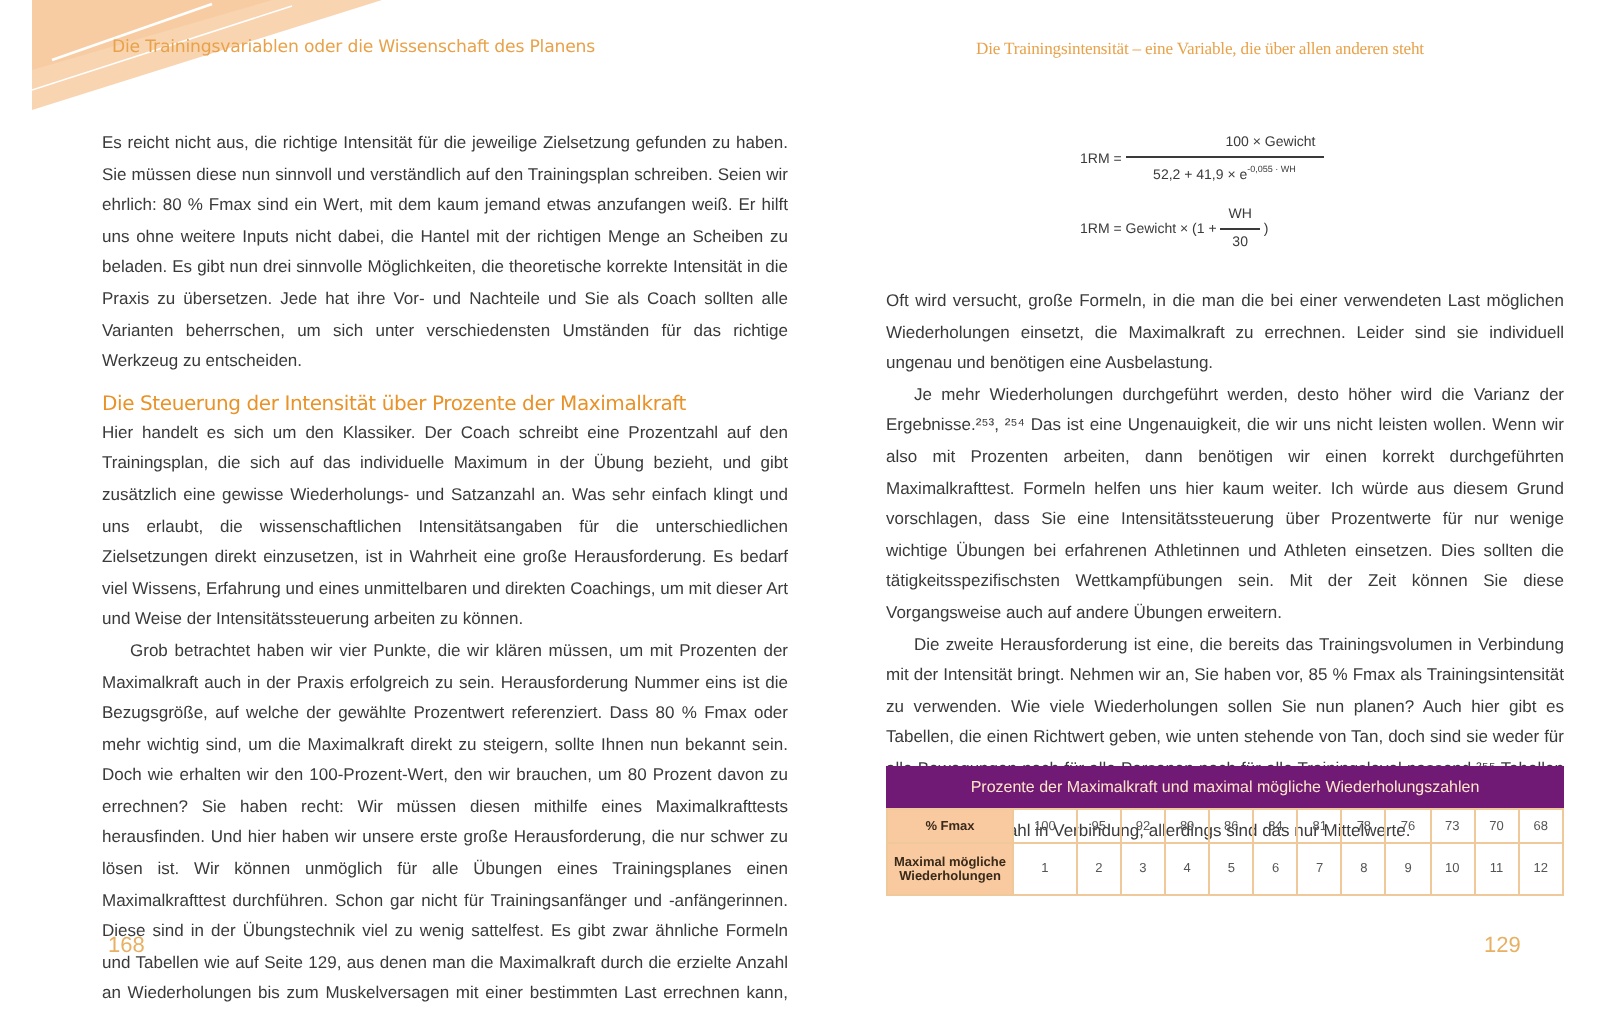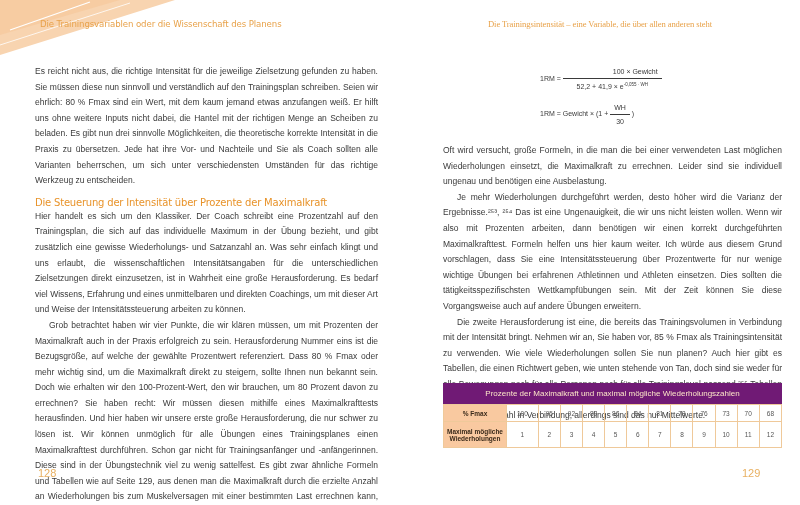--- a/index.html
+++ b/index.html
@@ -1,19 +1,19 @@
 <!DOCTYPE html>
 <html><head>
 <meta charset="utf-8">
 <style>
   html, body { margin:0; padding:0; }
   body { width:800px; height:505px; background:#ffffff; position:relative; overflow:hidden;
          font-family:"DejaVu Sans", sans-serif; color:#3a3a3a; }
   .page { position:absolute; top:0; height:505px; width:400px; }
-  .page.left { left:0; }
+  .page.left { left:16px; }
   .page.right { left:400px; }
   .deco { position:absolute; left:0; top:0; width:200px; height:60px; }
   .running-head { position:absolute; top:19px; font-size:8.6px; color:#e8a24a; letter-spacing:-0.1px; white-space:nowrap; }
   .left .running-head { left:40px; }
   .right .running-head { left:88px;font-family:Liberation Serif, serif; }
   .col { position:absolute; }
   .left .col { left:35px; top:64px; width:343px; }
   h1 { font-family:"DejaVu Sans", sans-serif; font-weight:normal; font-size:13.5px; color:#e8932a; margin:0 0 1px 0; letter-spacing:-0.2px; }
   h2 { font-weight:normal; font-size:10px; color:#e8932a; margin:8px 0 1px 0; letter-spacing:-0.2px; }
   p { font-family:Liberation Sans, sans-serif; font-size:8.5px; line-height:15.6px; margin:0; text-align:justify; color:#3a3a3a; }
@@ -46,21 +46,21 @@
     <line x1="10" y1="30" x2="90" y2="2" stroke="#ffffff" stroke-width="1.2"></line>
     <line x1="0" y1="45" x2="130" y2="3" stroke="#ffffff" stroke-width="0.8"></line>
   </svg>
   <div class="running-head">Die Trainingsvariablen oder die Wissenschaft des Planens</div>
   <div class="col">
     <p>Es reicht nicht aus, die richtige Intensität für die jeweilige Zielsetzung gefunden zu haben. Sie müssen diese nun sinnvoll und verständlich auf den Trainingsplan schreiben. Seien wir ehrlich: 80 % Fmax sind ein Wert, mit dem kaum jemand etwas anzufangen weiß. Er hilft uns ohne weitere Inputs nicht dabei, die Hantel mit der richtigen Menge an Scheiben zu beladen. Es gibt nun drei sinnvolle Möglichkeiten, die theoretische korrekte Intensität in die Praxis zu übersetzen. Jede hat ihre Vor- und Nachteile und Sie als Coach sollten alle Varianten beherrschen, um sich unter verschiedensten Umständen für das richtige Werkzeug zu entscheiden.</p>
     <h2>Die Steuerung der Intensität über Prozente der Maximalkraft</h2>
     <p>Hier handelt es sich um den Klassiker. Der Coach schreibt eine Prozentzahl auf den Trainingsplan, die sich auf das individuelle Maximum in der Übung bezieht, und gibt zusätzlich eine gewisse Wiederholungs- und Satzanzahl an. Was sehr einfach klingt und uns erlaubt, die wissenschaftlichen Intensitätsangaben für die unterschiedlichen Zielsetzungen direkt einzusetzen, ist in Wahrheit eine große Herausforderung. Es bedarf viel Wissens, Erfahrung und eines unmittelbaren und direkten Coachings, um mit dieser Art und Weise der Intensitätssteuerung arbeiten zu können.</p>
     <p class="indent">Grob betrachtet haben wir vier Punkte, die wir klären müssen, um mit Prozenten der Maximalkraft auch in der Praxis erfolgreich zu sein. Herausforderung Nummer eins ist die Bezugsgröße, auf welche der gewählte Prozentwert referenziert. Dass 80 % Fmax oder mehr wichtig sind, um die Maximalkraft direkt zu steigern, sollte Ihnen nun bekannt sein. Doch wie erhalten wir den 100-Prozent-Wert, den wir brauchen, um 80 Prozent davon zu errechnen? Sie haben recht: Wir müssen diesen mithilfe eines Maximalkrafttests herausfinden. Und hier haben wir unsere erste große Herausforderung, die nur schwer zu lösen ist. Wir können unmöglich für alle Übungen eines Trainingsplanes einen Maximalkrafttest durchführen. Schon gar nicht für Trainingsanfänger und -anfängerinnen. Diese sind in der Übungstechnik viel zu wenig sattelfest. Es gibt zwar ähnliche Formeln und Tabellen wie auf Seite 129, aus denen man die Maximalkraft durch die erzielte Anzahl an Wiederholungen bis zum Muskelversagen mit einer bestimmten Last errechnen kann, doch haben wir es hier mit einer Streuung der Ergebnisse je nach verwendeter Formel von bis zu zehn Prozent zu tun.²⁵¹, ²⁵² Die beiden üblicherweise verwendeten Formeln lauten:</p>
   </div>
-  <div class="page-num">128</div>
+  <div class="page-num">168</div>
 </div>
 
 <div class="formula f1">
   <span>1RM =</span>
   <span class="frac">
     <span class="num">100 × Gewicht</span>
     <span class="den"><span>52,2 + 41,9 × e</span><span class="sup">-0,055 · WH</span></span>
   </span>
 </div>
 

